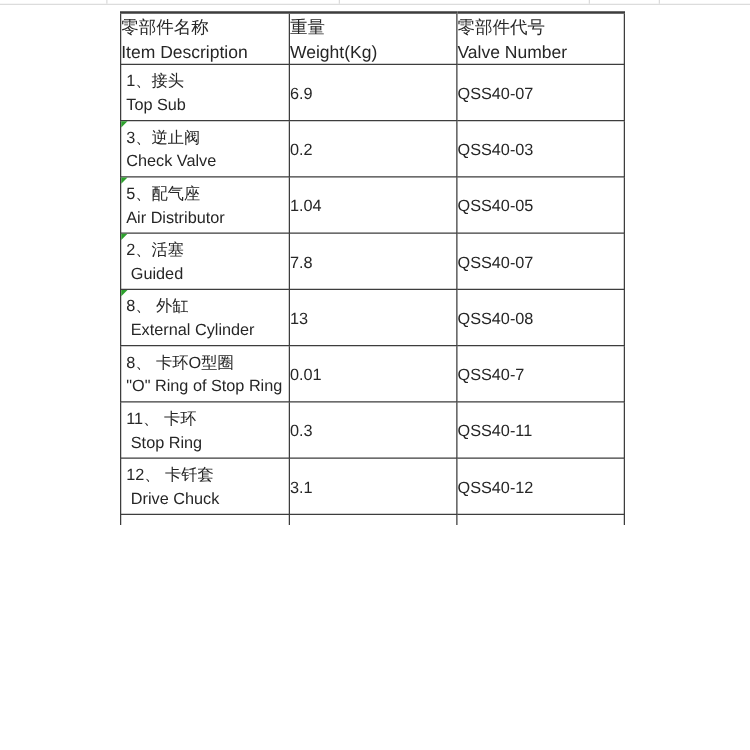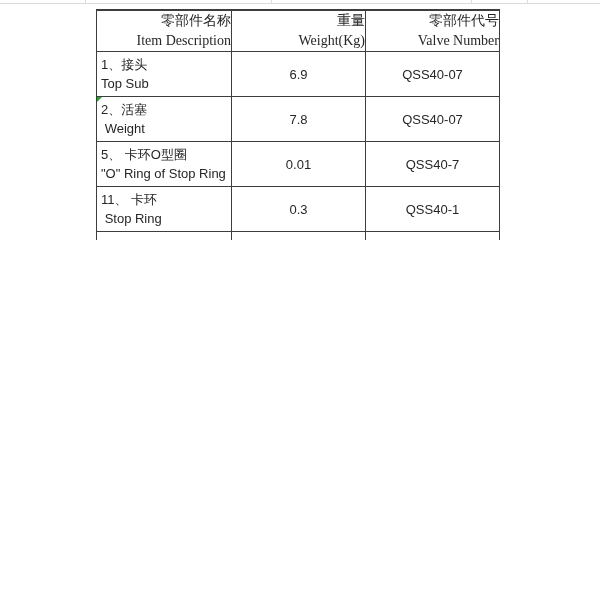--- a/index.html
+++ b/index.html
@@ -8,24 +8,24 @@
     font-family:"Liberation Sans","DejaVu Sans",sans-serif;color:#262626;
   }
   .gridline-h{position:absolute;top:3px;left:0;width:600px;height:1px;background:#dcdcdc;}
   .tick{position:absolute;top:0;width:1px;height:3px;background:#dcdcdc;}
   table.parts{
     position:absolute;left:96px;top:9px;width:403px;
     border-collapse:collapse;table-layout:fixed;
   }
   col.c1{width:135px;} col.c2{width:134px;} col.c3{width:134px;}
   th,td{border:1px solid #3d3d3d;padding:0;vertical-align:middle;font-weight:normal;}
-  thead th{height:40px;border-top:2px solid #3d3d3d;font-size:14px;line-height:20px;text-align:right;font-family:Liberation Serif, serif;}
+  thead th{height:40px;border-top:2px solid #3d3d3d;font-size:14px;line-height:20px;text-align:left;}
   tbody td{height:44px;font-size:13px;line-height:19px;}
   td.name{padding-left:4px;position:relative;text-align:left;}
-  td.num{text-align:center;}
+  td.num{text-align:left;}
   .zh,.en{white-space:pre-wrap;}
   .tri{
     position:absolute;top:0;left:0;width:0;height:0;
     border-top:5px solid var(--marker,#2da12d);
     border-right:5px solid transparent;
   }
   tr.partial td{height:8px;border-bottom:none;}
 </style>
 </head>
 <body style="--marker: #2da12d; color: rgb(38, 38, 38);">
@@ -63,55 +63,91 @@
     <td class="name">
 
       <div class="zh">1、接头</div>
       <div class="en">Top Sub</div>
     </td>
     <td class="num">6.9</td>
     <td class="num">QSS40-07</td>
   </tr>
 
 
+  <tr>
+    <td class="name">
+      <span class="tri"></span>
+      <div class="zh">3、逆止阀</div>
+      <div class="en">Check Valve</div>
+    </td>
+    <td class="num">0.2</td>
+    <td class="num">QSS40-03</td>
+  </tr>
 
 
+  <tr>
+    <td class="name">
+      <span class="tri"></span>
+      <div class="zh">5、配气座</div>
+      <div class="en">Air Distributor</div>
+    </td>
+    <td class="num">1.04</td>
+    <td class="num">QSS40-05</td>
+  </tr>
 
 
   <tr>
     <td class="name">
       <span class="tri"></span>
       <div class="zh">2、活塞</div>
-      <div class="en"> Weight</div>
+      <div class="en"> Guided</div>
     </td>
     <td class="num">7.8</td>
     <td class="num">QSS40-07</td>
   </tr>
 
+  <tr>
+    <td class="name">
+      <span class="tri"></span>
+      <div class="zh">8、 外缸</div>
+      <div class="en"> External Cylinder</div>
+    </td>
+    <td class="num">13</td>
+    <td class="num">QSS40-08</td>
+  </tr>
 
 
   <tr>
     <td class="name">
 
-      <div class="zh">5、 卡环O型圈</div>
+      <div class="zh">8、 卡环O型圈</div>
       <div class="en">"O" Ring of Stop Ring</div>
     </td>
     <td class="num">0.01</td>
     <td class="num">QSS40-7</td>
   </tr>
 
   <tr>
     <td class="name">
 
       <div class="zh">11、 卡环</div>
       <div class="en"> Stop Ring</div>
     </td>
     <td class="num">0.3</td>
-    <td class="num">QSS40-1</td>
+    <td class="num">QSS40-11</td>
   </tr>
 
+  <tr>
+    <td class="name">
+
+      <div class="zh">12、 卡钎套</div>
+      <div class="en"> Drive Chuck</div>
+    </td>
+    <td class="num">3.1</td>
+    <td class="num">QSS40-12</td>
+  </tr>
 <tr class="partial">
         <td></td>
         <td></td>
         <td></td>
       </tr>
     </tbody>
 </table>
 
 </body></html>

